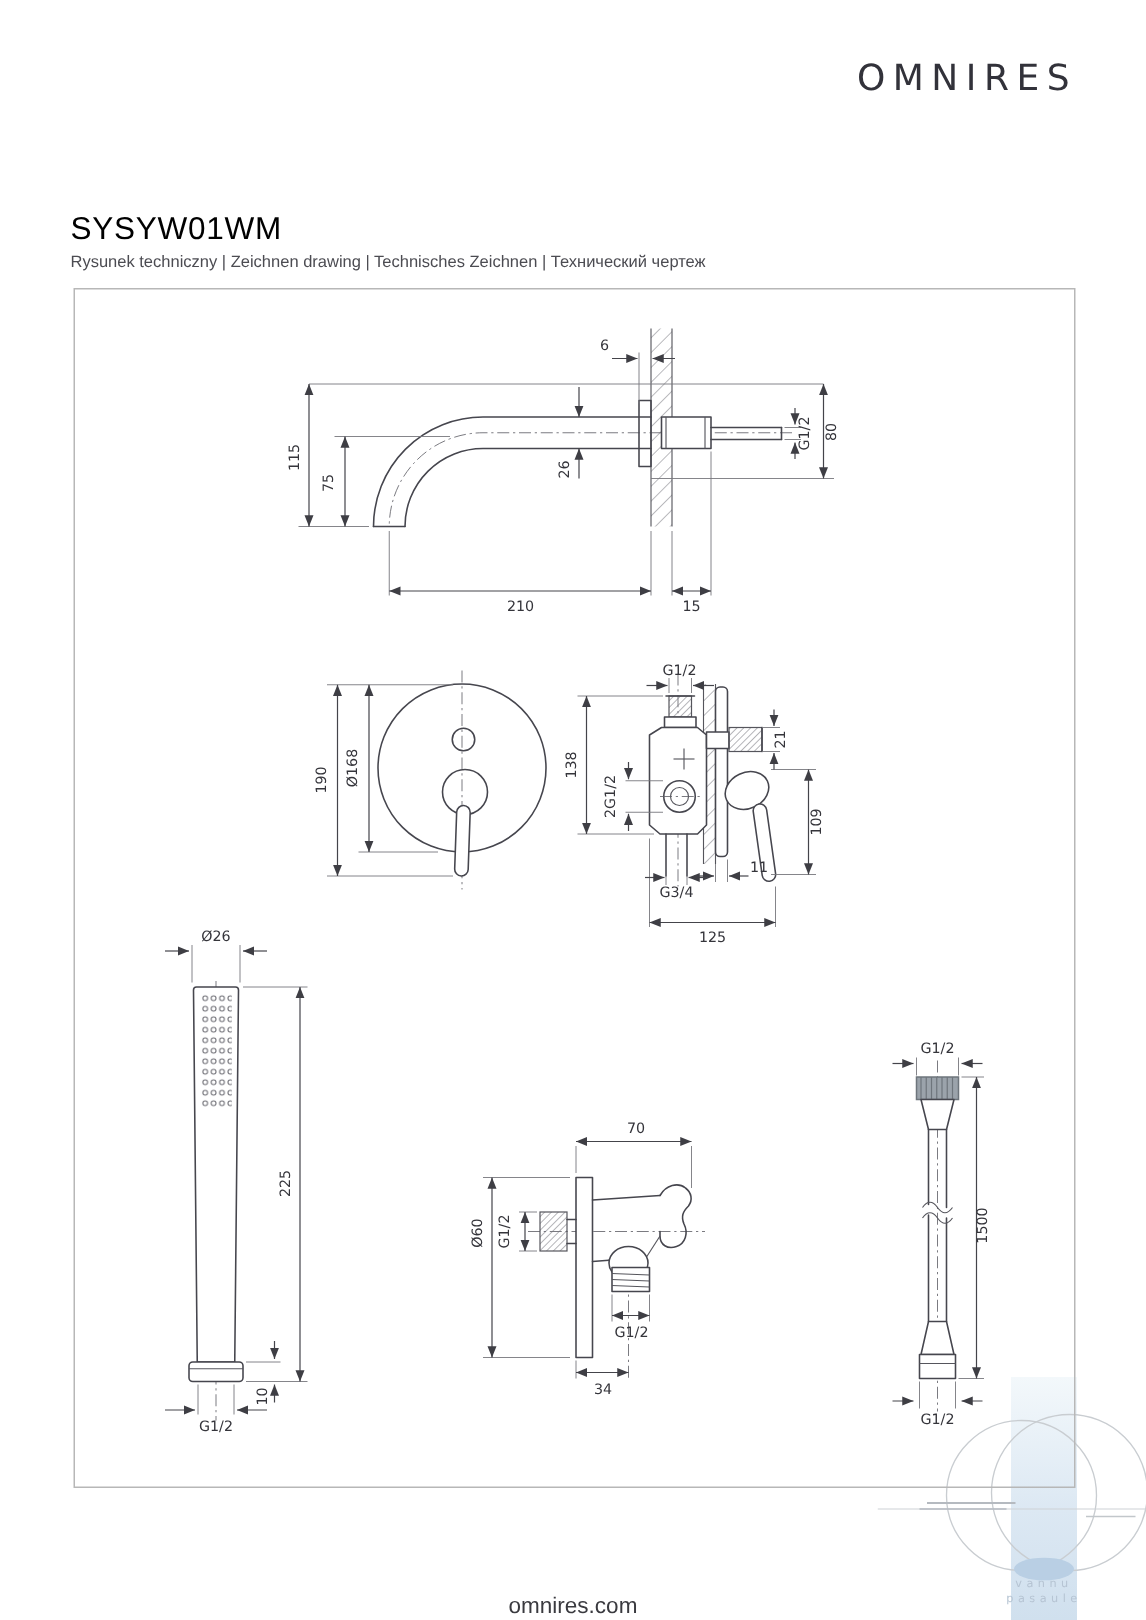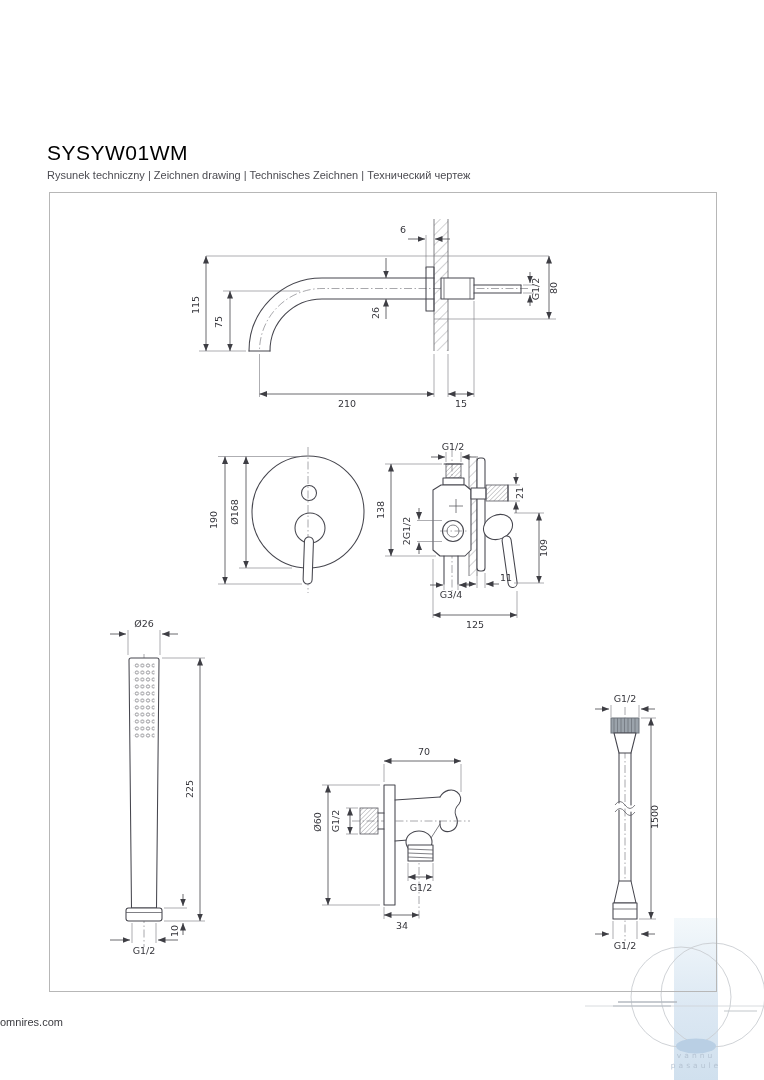--- a/index.html
+++ b/index.html
@@ -5,38 +5,39 @@
   html,body{margin:0;padding:0;background:#ffffff;}
   .page{position:relative;width:764px;height:1080px;background:#fff;overflow:hidden;
         font-family:"Liberation Sans",sans-serif;}
   .logo{position:absolute;top:38px;right:46px;font-size:24px;letter-spacing:5px;
         font-weight:500;color:#32323a;font-family:"DejaVu Sans",sans-serif;}
   .title{position:absolute;top:141px;left:47px;font-size:21px;font-weight:400;color:#000000;letter-spacing:0.5px;}
   .subtitle{position:absolute;top:169px;left:47px;font-size:11px;color:#4c4c52;}
   .frame{position:absolute;left:49px;top:192px;width:668px;height:800px;
          border:1px solid #b7b7b7;z-index:2;box-sizing:border-box;background:transparent;}
   .frame svg{display:block;}
-  .footer{position:absolute;top:1016px;left:0;width:100%;
-          font-size:11px;color:#3a3a3f;z-index:2;}
+  .footer{position:absolute;top:1062px;left:0;width:100%;text-align:center;
+          font-size:15px;color:#3a3a3f;z-index:2;}
   .wm{position:absolute;left:585px;top:915px;z-index:1;}
   .p{fill:none;stroke:#46464e;stroke-width:1.05;stroke-linecap:round;stroke-linejoin:round}
   .pw{fill:#ffffff;stroke:#46464e;stroke-width:1.05;stroke-linejoin:round}
   .t{fill:none;stroke:#55555c;stroke-width:0.75}
   .thr{stroke:#55555c;stroke-width:0.8}
   .d{stroke:#44444a;stroke-width:0.8;fill:none}
   .e{stroke:#77777d;stroke-width:0.6;fill:none}
   .cl{fill:none;stroke:#5f5f66;stroke-width:0.55;stroke-dasharray:8 2.5 1.5 2.5}
   .lbl{font-family:"DejaVu Sans",sans-serif;font-size:9.5px;fill:#35353b}
   .wmtxt{font-family:"DejaVu Sans",sans-serif;font-size:7.5px;letter-spacing:3px;fill:#b6c4d3}
 </style>
 </head>
 <body>
 
 <div class="page">
 
+  <div class="logo">OMNIRES</div>
   <div class="title">SYSYW01WM</div>
   <div class="subtitle">Rysunek techniczny | Zeichnen drawing | Technisches Zeichnen | Технический чертеж</div>
 
   <svg class="wm" width="179" height="165" viewBox="0 0 179 165">
     <defs>
       <linearGradient id="wmg" x1="0" y1="0" x2="0" y2="1">
         <stop offset="0" stop-color="#f3f8fb"></stop>
         <stop offset="0.55" stop-color="#dce8f3"></stop>
         <stop offset="1" stop-color="#d0e0ee"></stop>
       </linearGradient>

